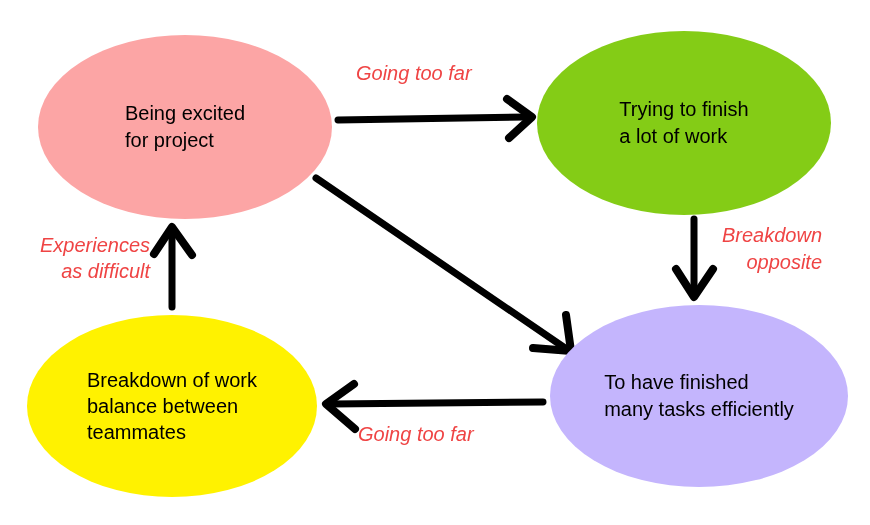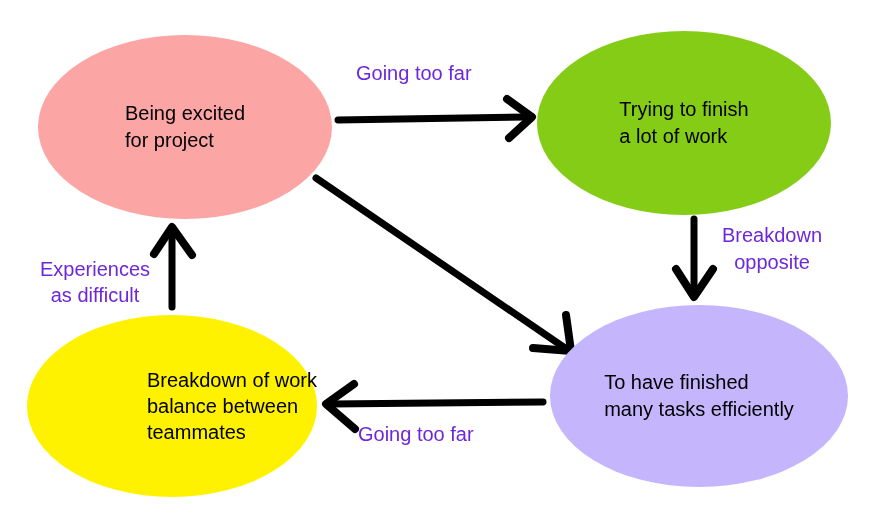--- a/index.html
+++ b/index.html
@@ -34,35 +34,36 @@
   .node-label {
     font-size: 20px;
     line-height: 27px;
     color: #000000;
     white-space: pre-line;
     text-align: left;
   }
   .node-yellow .node-label { line-height: 26px; }
   .edge-label {
     position: absolute;
+    font-style: italic;
     font-size: 20px;
     line-height: 27px;
-    color: #6d28d9;
+    color: #ef4444;
     white-space: pre-line;
-    text-align: center;
+    text-align: right;
   }
   .node-red    { left: 38px;  top: 35px;  width: 294px; height: 184px; }
   .node-green  { left: 537px; top: 31px;  width: 294px; height: 184px; }
   .node-blue   { left: 550px; top: 305px; width: 298px; height: 182px; }
-  .node-yellow { left: 27px;  top: 315px; width: 290px; height: 182px; justify-content: flex-end; }
+  .node-yellow { left: 27px;  top: 315px; width: 290px; height: 182px; }
   .edge-label-top      { left: 356px; top: 60px;  }
   .edge-label-right    { left: 722px; top: 222px; }
   .edge-label-diagonal { left: 348px; top: 246px; line-height: 28px; }
   .edge-label-bottom   { left: 358px; top: 421px; }
-  .edge-label-left     { left: 40px;  top: 256px; line-height: 26px; }
+  .edge-label-left     { left: 40px;  top: 232px; line-height: 26px; }
 </style>
 </head>
 <body>
 
 <div class="canvas">
 
   <svg class="arrows" viewBox="0 0 870 525">
 
     <g>
       <path class="shaft" d="M 338 120 L 526 117"></path>

